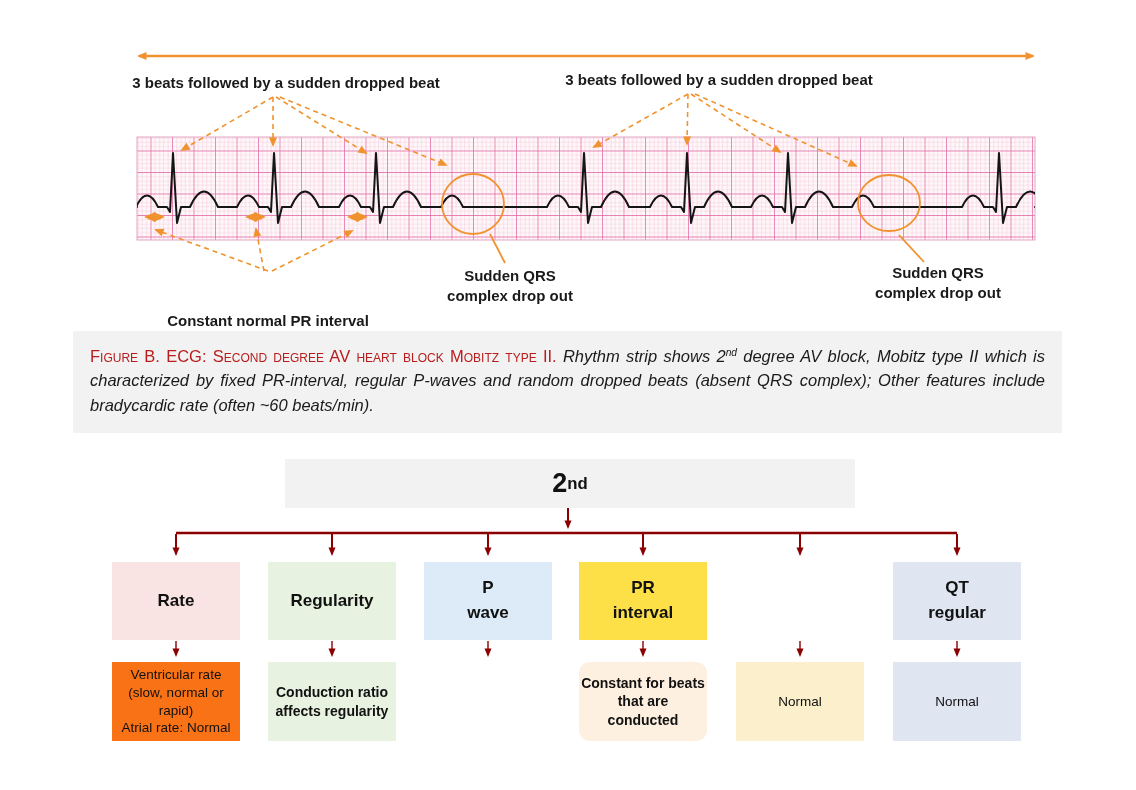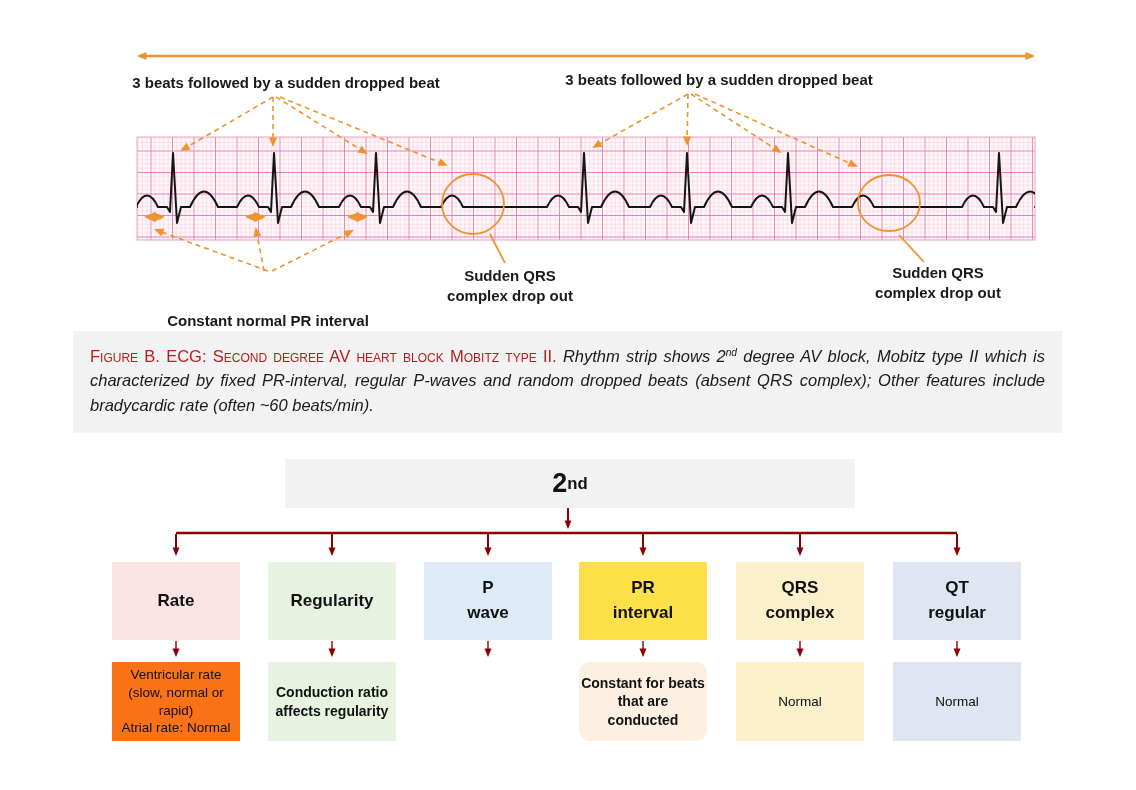--- a/index.html
+++ b/index.html
@@ -139,22 +139,20 @@
     <span>2</span>
       <sup>nd</sup>
   </div>
 
   <div class="col-box" style="left: 112px; background-color: rgb(250, 227, 227);">Rate</div>
   <div class="col-box" style="left: 268px; background-color: rgb(232, 242, 225);">Regularity</div>
   <div class="col-box" style="left: 424px; background-color: rgb(221, 235, 248);">P
 wave</div>
   <div class="col-box" style="left: 579px; background-color: #fde047;">PR
 interval</div>
-  <div class="col-box" style="left: 736px; background-color: rgb(251, 240, 203);">QRS
-complex</div>
   <div class="col-box" style="left: 893px; background-color: rgb(224, 229, 242);">QT
 regular</div>
 
   <div class="sub-box" style="left: 112px; background-color: #f97316;">Ventricular rate (slow, normal or rapid)
 Atrial rate: Normal</div>
   <div class="sub-box bold" style="left: 268px; background-color: rgb(232, 242, 225);">Conduction ratio affects regularity</div>
   <div class="sub-box bold" style="left: 579px; background-color: rgb(253, 240, 224); border-radius: 11px;">Constant for beats that are conducted</div>
   <div class="sub-box" style="left: 736px; background-color: rgb(251, 240, 203);">Normal</div>
   <div class="sub-box" style="left: 893px; background-color: rgb(224, 229, 242);">Normal</div>
 

